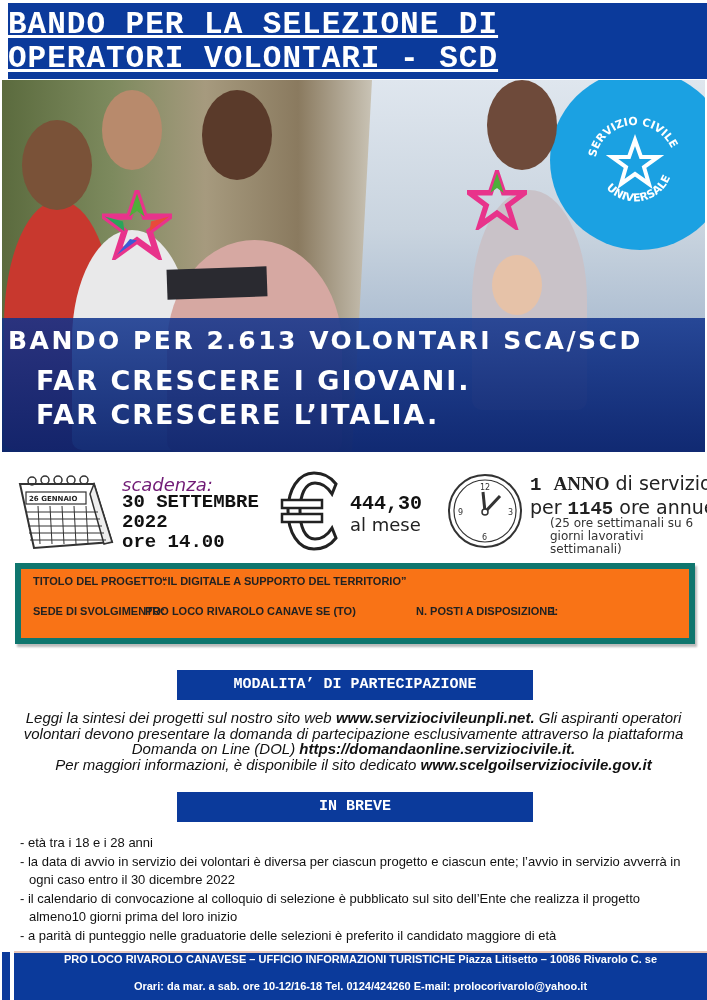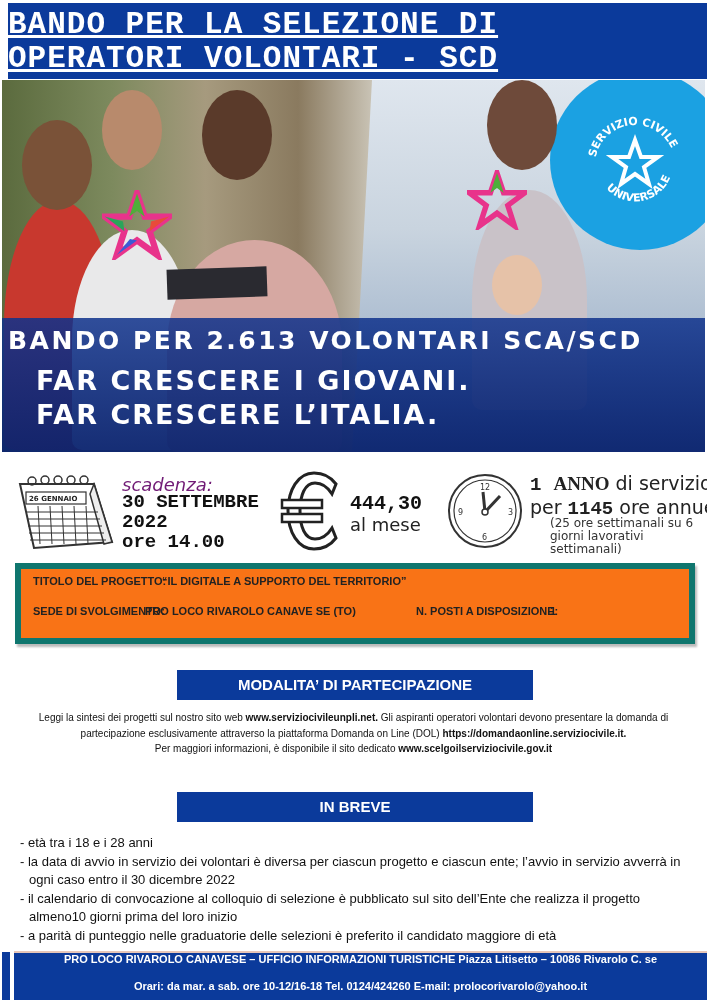--- a/index.html
+++ b/index.html
@@ -31,22 +31,22 @@
   .scad-date { position:absolute; left:122px; top:492px; font-family:"Liberation Mono", monospace; font-size:19px; line-height:20px; color:#111; font-weight:bold; }
   .euro { position:absolute; left:280px; top:470px; width:64px; height:82px; }
   .amount { position:absolute; left:350px; top:492px; font-family:"Liberation Mono", monospace; font-weight:bold; font-size:20px; color:#111;text-align:right; }
   .per-month { position:absolute; left:350px; top:514px; font-size:18px; color:#222; font-family:"DejaVu Sans", sans-serif; }
   .clock { position:absolute; left:446px; top:472px; width:78px; height:78px; }
   .year { position:absolute; left:530px; top:472px; font-size:19px; color:#222; font-family:"DejaVu Sans", sans-serif; line-height:22px; white-space:nowrap; }
   .year b.mono { font-family:"Liberation Mono", monospace; }
   .year-note { position:absolute; left:530px; top:517px; font-size:12px; line-height:13px; color:#333; font-family:"DejaVu Sans", sans-serif;margin-left:20px; }
   .orange { position:absolute; left:15px; top:563px; width:680px; height:81px; background:#f97316; box-shadow:2px 3px 2px #bbb; border:6px solid #0f766e; box-sizing:border-box; }
   .or-row { position:absolute; font-size:11px; font-weight:bold; color:#222; font-family:"Liberation Sans", sans-serif; white-space:nowrap; }
-  .blue-bar { position:absolute; background:#0b3a9b; color:#fff; text-align:center; font-family:Liberation Sans, sans-serif; font-weight:bold; font-size:15px; }
-  .para { position:absolute; left:20px; width:667px; top:710px; text-align:center; font-size:10px; line-height:15.5px; color:#111; font-family:"Liberation Sans", sans-serif; }
+  .blue-bar { position:absolute; background:#0b3a9b; color:#fff; text-align:center; font-family:Liberation Mono, monospace; font-weight:bold; font-size:15px; }
+  .para { position:absolute; left:20px; width:667px; top:710px; text-align:center; font-size:15px; line-height:15.5px; color:#111; font-family:"Liberation Sans", sans-serif;font-style:italic; }
   .list { position:absolute; left:20px; top:834px; width:680px; font-size:13px; line-height:18.5px; color:#111; font-family:"Liberation Sans", sans-serif; }
   .list div { padding-left:9px; text-indent:-9px; }
   .footer-edge { position:absolute; left:2px; top:952px; width:8px; height:48px; background:#0b3a9b; }
   .footer { position:absolute; left:14px; top:951px; width:693px; height:49px; background:#0b3a9b; border-top:2px solid #e7c6b8; color:#fff; text-align:center; font-size:11px; font-weight:bold; font-family:"Liberation Sans", sans-serif; }
 </style>
 </head>
 <body>
 
 <div class="header">
   <div>BANDO PER LA SELEZIONE DI</div>

